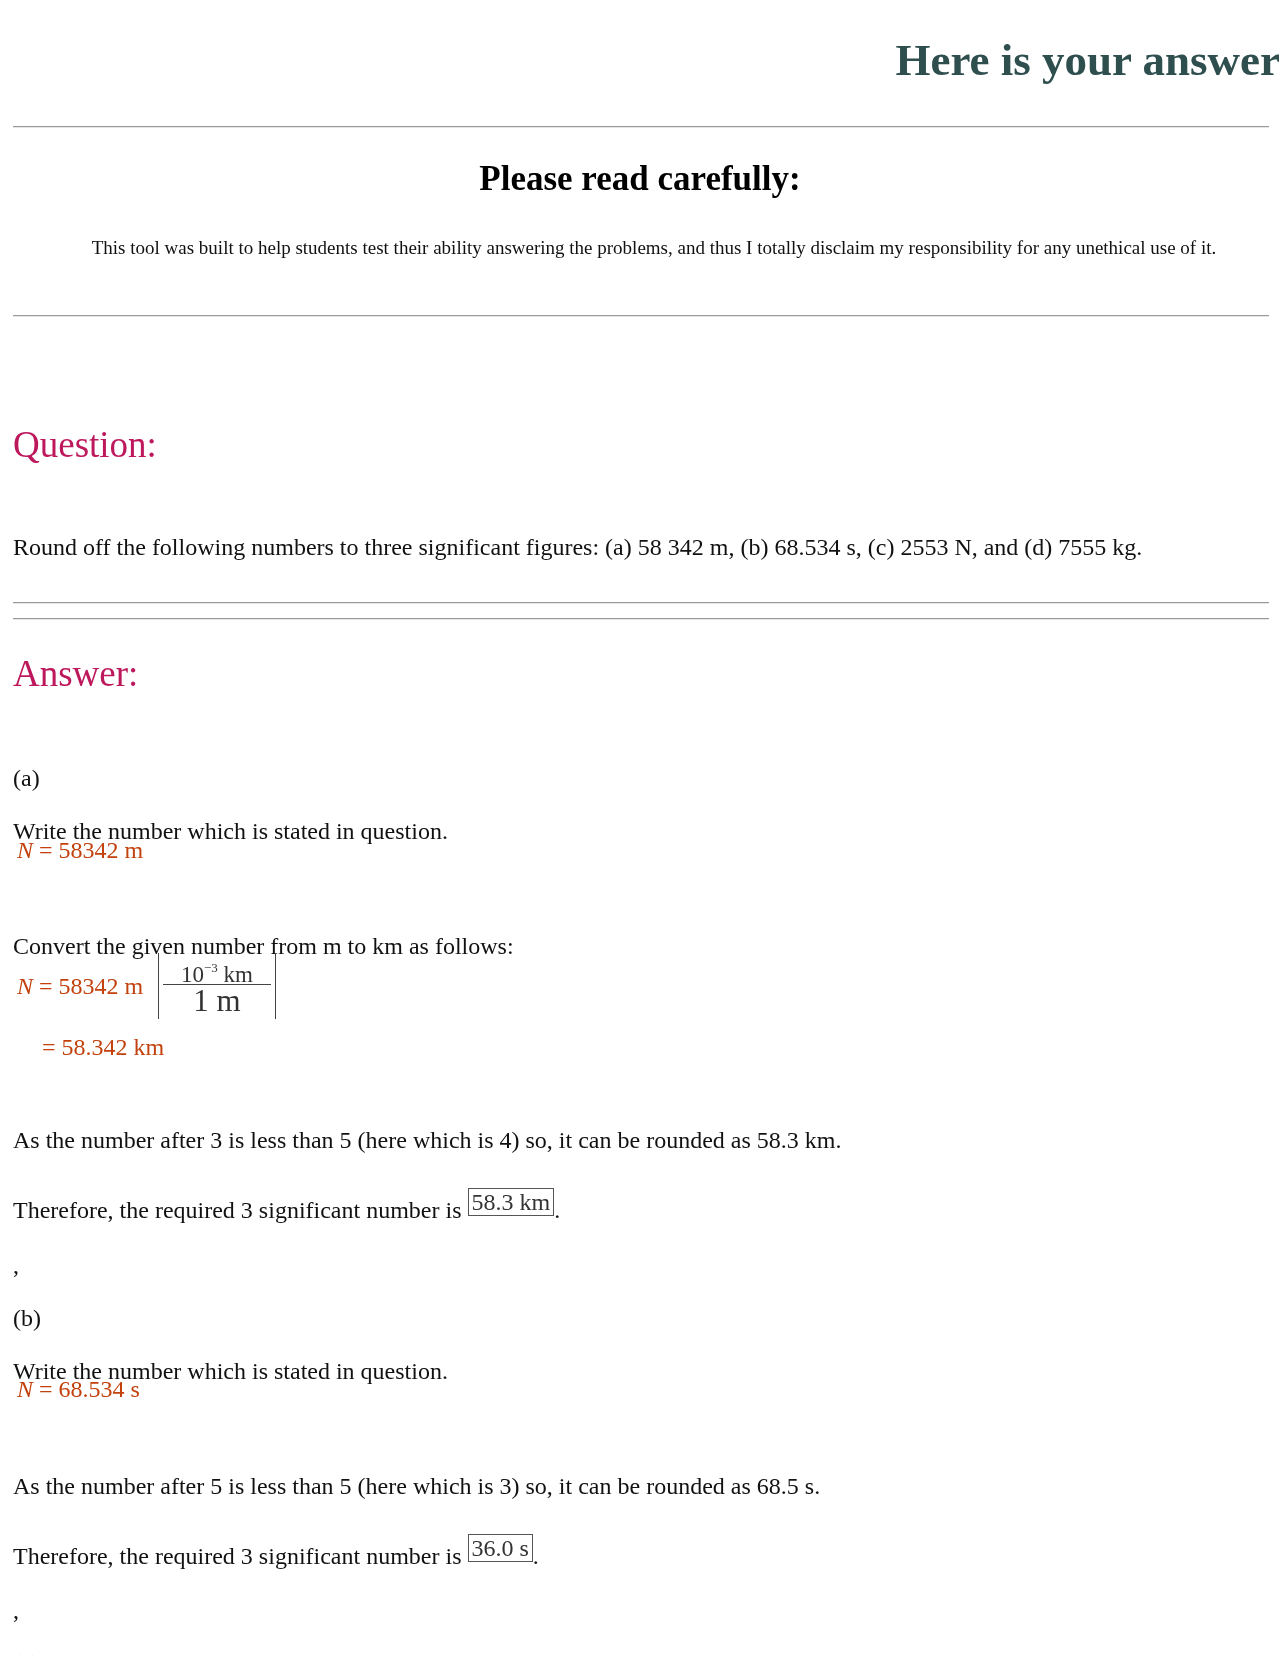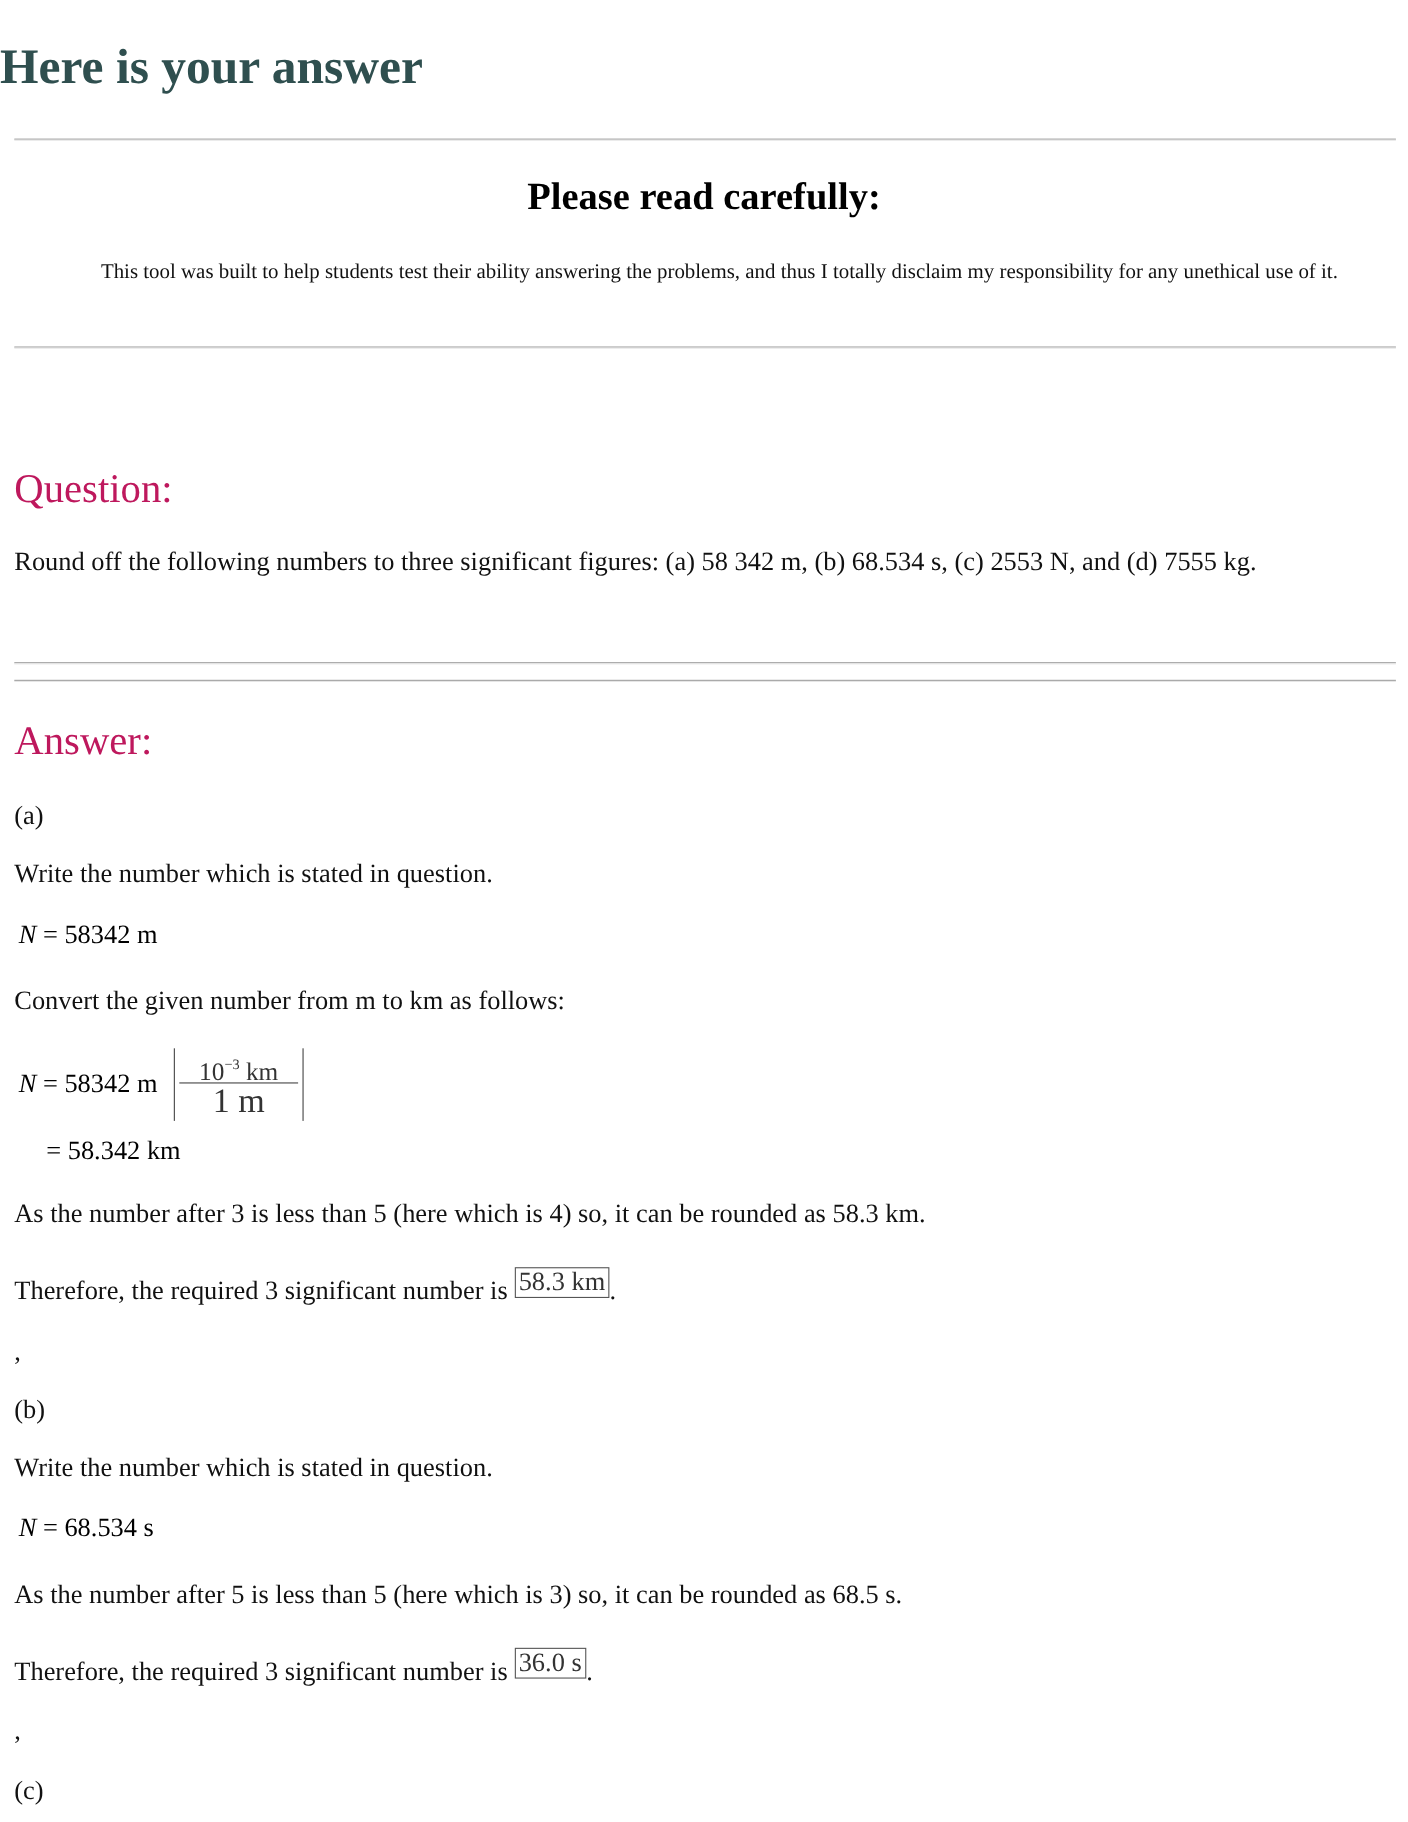--- a/index.html
+++ b/index.html
@@ -3,42 +3,42 @@
 <meta charset="utf-8">
 <style>
   html, body { margin: 0; padding: 0; background: #ffffff; }
   body {
     width: 1280px; height: 1656px; overflow: hidden; position: relative;
     font-family: "Liberation Serif", "DejaVu Serif", serif;
     color: #111111;
   }
   .abs { position: absolute; }
   .title {
-    left: 0; width: 1280px; top: 34px; text-align: left;
+    left: 0; width: 1280px; top: 34px; text-align: right;
     font-size: 45px; font-weight: bold; color: #2f4f4f; line-height: 52px;
   }
   .subtitle {
     left: 0; width: 1280px; top: 159px; text-align: center;
     font-size: 35px; font-weight: bold; color: #000000; line-height: 40px;
   }
   .rule {
     left: 13px; width: 1256px; height: 0;
     border-top: 1px solid #9a9a9a; border-bottom: 1px solid #e6e6e6;
   }
   .disclaimer {
     left: 26px; width: 1256px; top: 234px; text-align: center;
     font-size: 19px; line-height: 28px;
   }
   .h2 {
     left: 13px; font-size: 37px; font-weight: normal; color: #be185d; line-height: 44px;
   }
-  .p { left: 13px; font-size: 24px; line-height: 28px; white-space: nowrap; }
+  .p { left: 13px; font-size: 24px; line-height: 28px; white-space: nowrap; margin-top: 36px; }
   .math {
     font-family: "Liberation Serif", "DejaVu Serif", serif;
-    color: #000000; font-size: 24px; line-height: 28px; white-space: nowrap;
+    color: #c2410c; font-size: 24px; line-height: 28px; white-space: nowrap;
   }
   .math i { font-style: italic; }
   .frac-wrap {
     left: 158px; top: 953px; width: 88px; height: 66px;
     border-left: 1.5px solid #444; border-right: 1.5px solid #444; padding-left: 28px;
   }
   .frac-num {
     position: absolute; left: 4px; right: 4px; top: 1px; text-align: center;
     font-size: 23px; color: #333; line-height: 28px; white-space: nowrap;
   }

